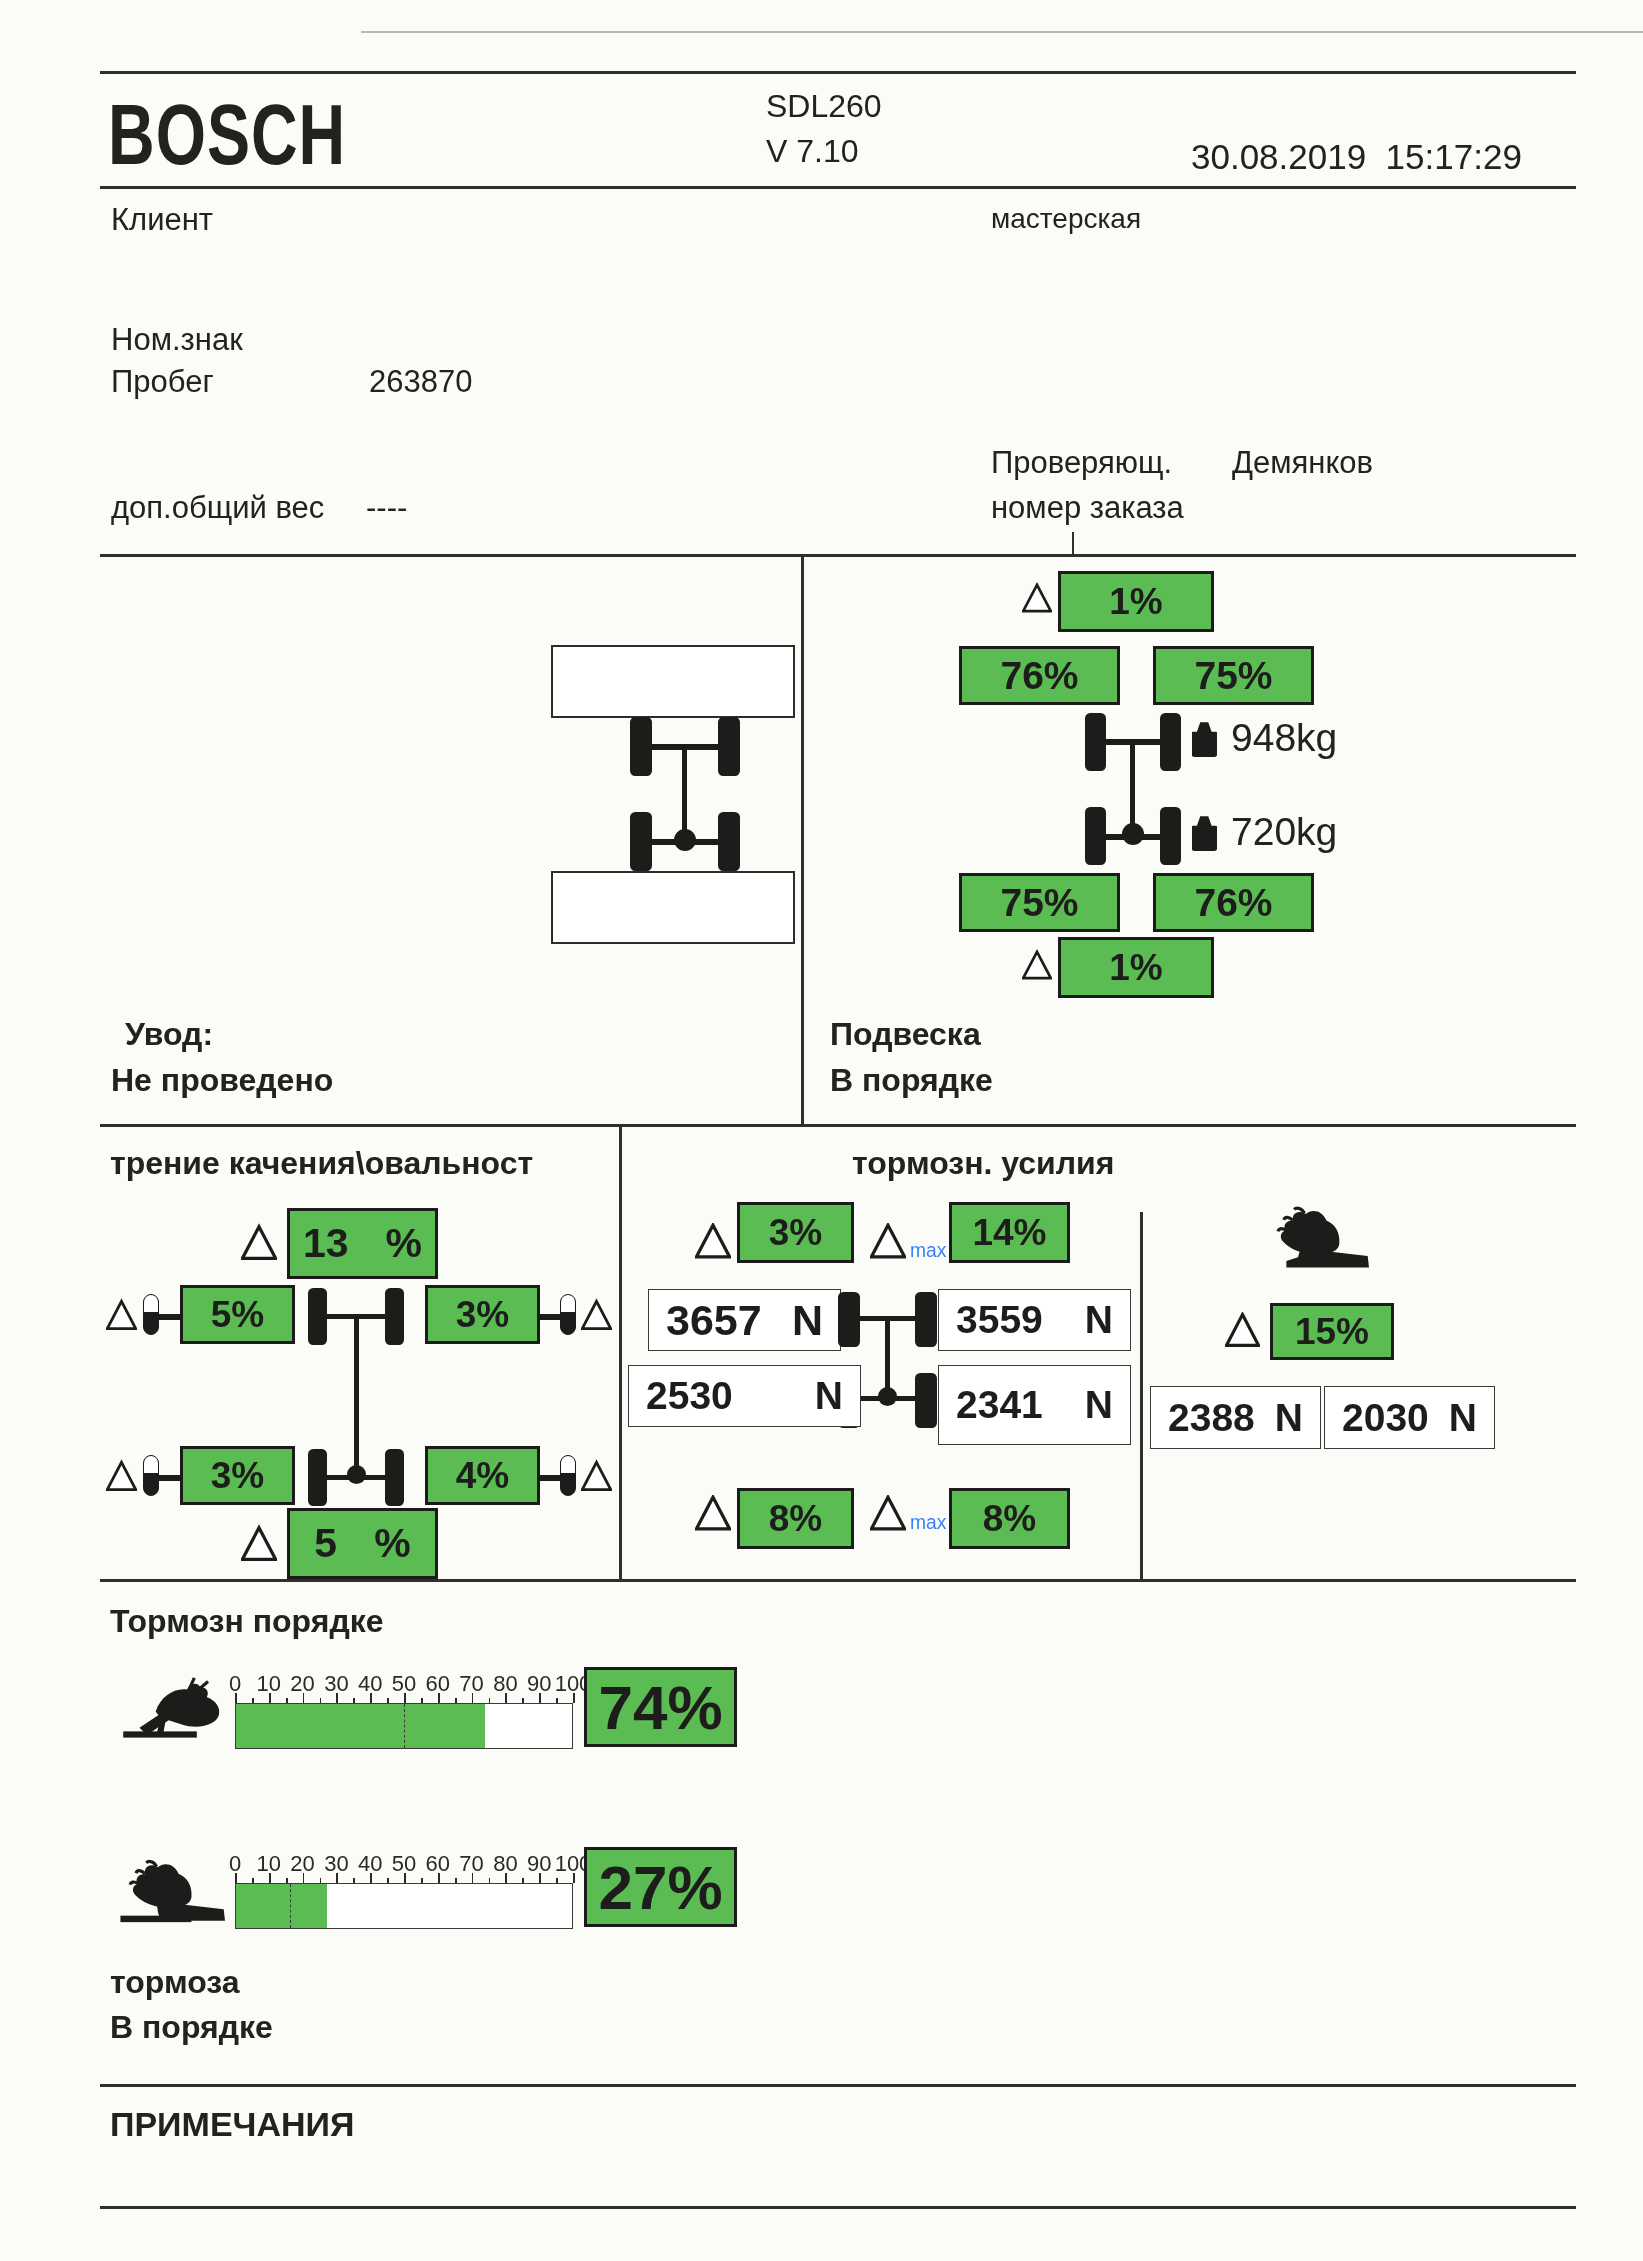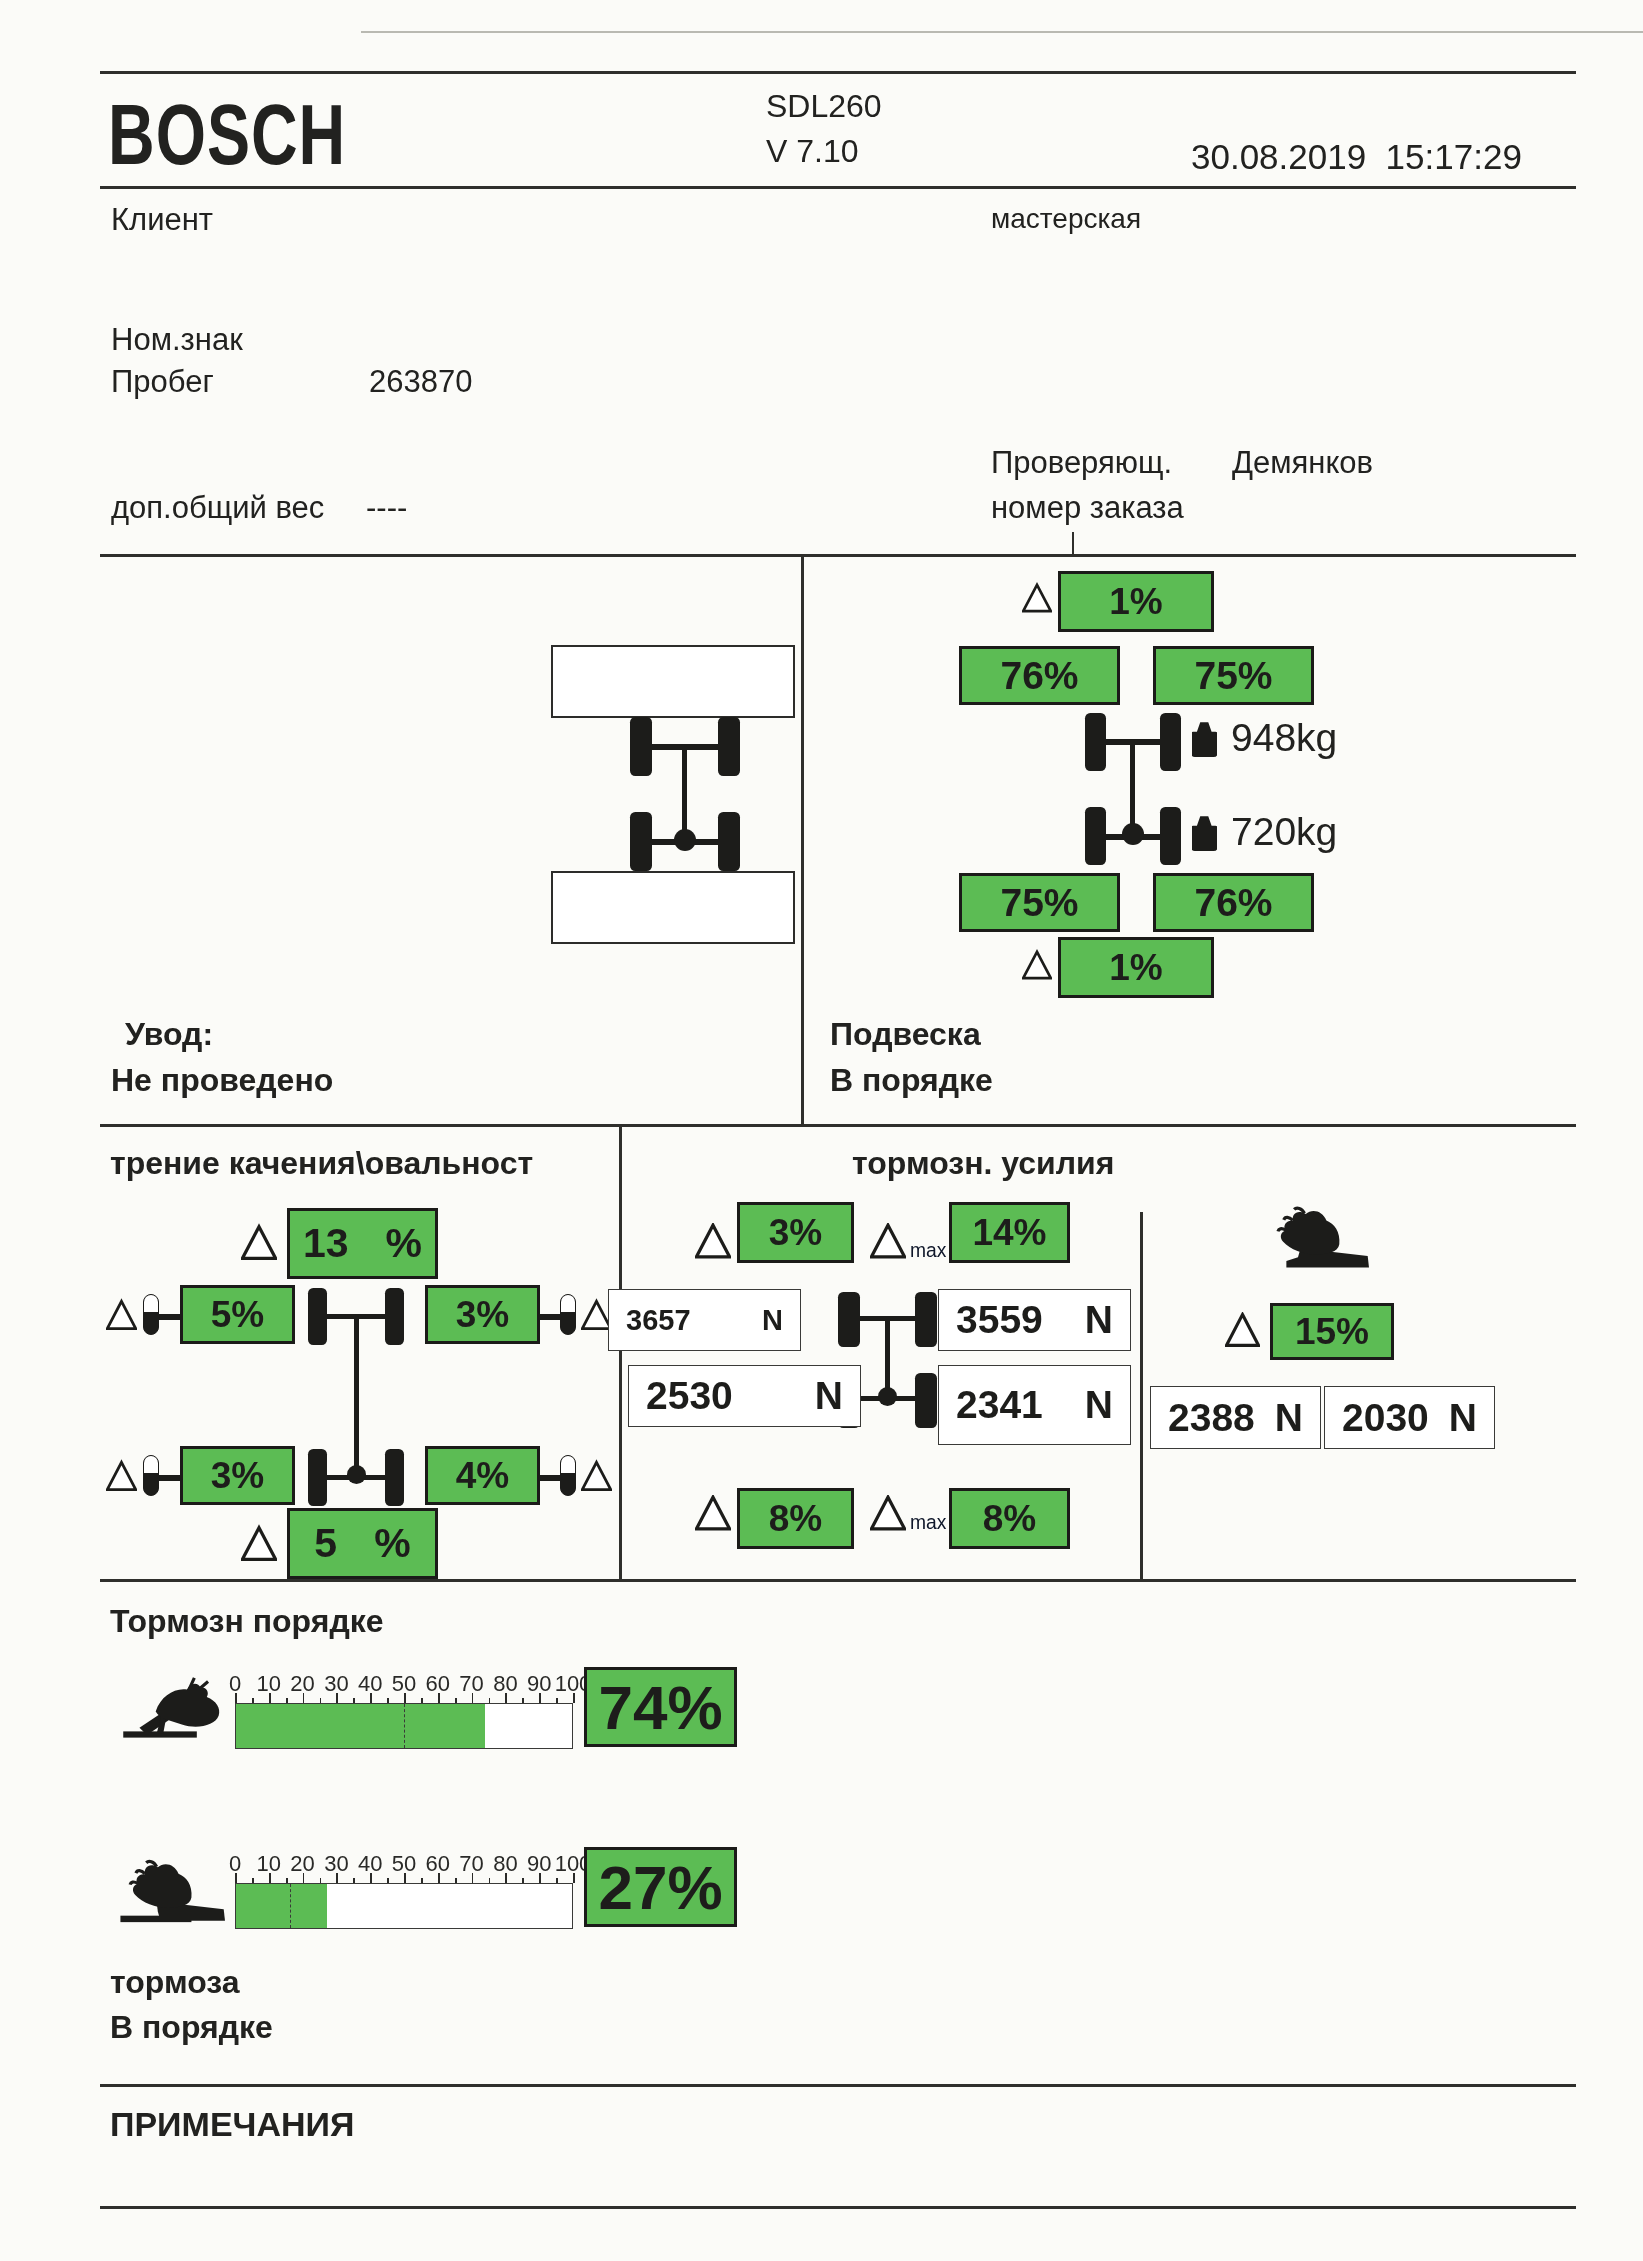--- a/index.html
+++ b/index.html
@@ -32,21 +32,21 @@
   }
   .emptybox{position:absolute;background:#fff;border:2.6px solid #2c2c2a;box-sizing:border-box;}
   .tri{position:absolute;}
   .car{position:absolute;}
   .car i{position:absolute;background:#1c1c1a;display:block;}
   .car .wheel{border-radius:5.2px;}
   .car .hub{border-radius:50%;}
   .pill{position:absolute;width:15.5px;height:41px;background:#1c1c1a;border:1.9px solid #1c1c1a;border-radius:8.4px;overflow:hidden;box-sizing:border-box;}
   .pill i{position:absolute;left:0;right:0;top:0;height:44%;background:#fff;display:block;}
   .stem{position:absolute;height:6.4px;background:#1c1c1a;}
-  .maxlbl{position:absolute;font-size:19.3px;color:#0f172a;}
+  .maxlbl{position:absolute;font-size:19.3px;color:#3b82f6;}
   .gauge{position:absolute;width:338px;height:81px;}
   .ticklabels{position:absolute;left:0;right:0;top:0;height:20.6px;font-size:22px;color:#2a2a28;}
   .ticklabel{position:absolute;transform:translateX(-50%);}
   .ticks{position:absolute;left:0;right:0;top:20.6px;height:11.6px;}
   .tick{position:absolute;bottom:0;width:1.9px;height:10.3px;background:#2a2a28;}
   .tick.minor{height:5.2px;}
   .bar{position:absolute;left:0;right:0;top:32px;height:46px;border:1.9px solid #3a3a38;background:#fff;box-sizing:border-box;}
   .fill{position:absolute;left:0;top:0;bottom:0;background:var(--green);}
   .dash{position:absolute;top:0;bottom:0;width:0;border-left:1.9px dashed #3a3a38;}
   svg{display:block;}
@@ -248,21 +248,21 @@
   <div class="tri" style="left:870px;top:1223px;width:36px;height:36px;">
     <svg viewBox="0 0 100 100" width="36" height="36">
         <polygon points="50,6 96,94 4,94" fill="#fff" stroke="#1c1c1a" stroke-width="9"></polygon>
       </svg>
   </div>
   <span class="maxlbl" style="left:910px;top:1240px;">max</span>
   <div class="gbox" style="left:949px;top:1202px;width:121px;height:61px;font-size:37px;">
     <span>14%</span>
   </div>
 
-  <div class="nbox" style="left:608px;top:1289px;width:193px;height:62px;font-size:29px;">
+  <div class="nbox" style="left:648px;top:1289px;width:193px;height:62px;font-size:43px;">
     <span>3657</span>
       <span>N</span>
   </div>
   <div class="nbox" style="left:938px;top:1289px;width:193px;height:62px;font-size:39px;">
     <span>3559</span>
       <span>N</span>
   </div>
 
   <div class="car" style="left:838px;top:1292px;width:99px;height:136px;">
     <i class="wheel" style="left:0;top:0;width:22px;height:55px;"></i>

